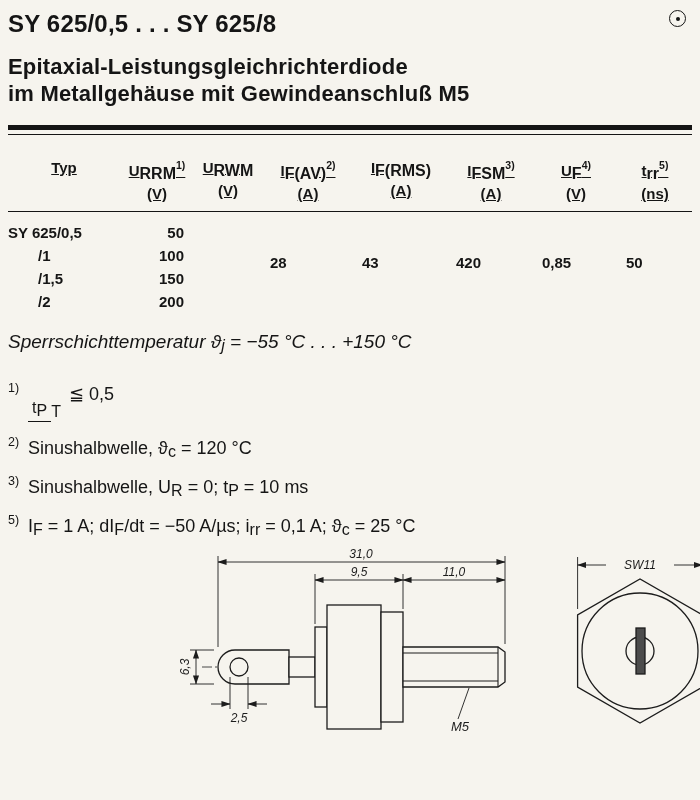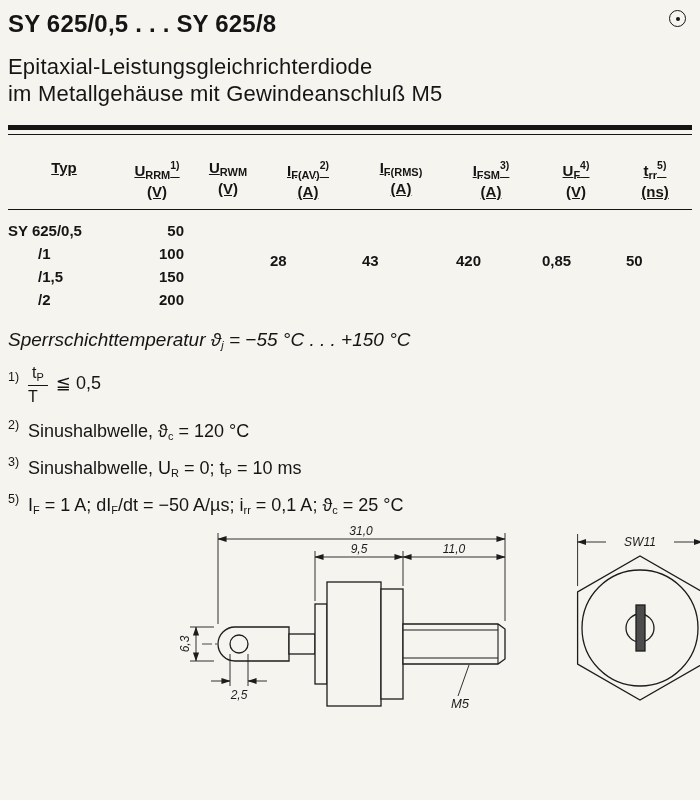--- a/index.html
+++ b/index.html
@@ -9,44 +9,44 @@
     background: #f6f4ee; color: #151515;
     font-family: "Liberation Sans", "DejaVu Sans", sans-serif;
   }
   .page { position: relative; width: 700px; height: 800px; padding: 10px 8px 0; }
 
   .title { font-size: 24px; font-weight: bold; letter-spacing: .2px; margin: 0; }
   .logo { position: absolute; top: 10px; right: 14px; width: 17px; height: 17px;
           border: 1.6px solid #151515; border-radius: 50%; }
   .logo::after { content: ""; position: absolute; left: 50%; top: 50%; width: 4px; height: 4px;
           margin: -2px 0 0 -2px; background: #151515; border-radius: 50%; }
-  .subtitle { margin: 16px 0 8px; font-size: 22px; font-weight: normal; line-height: 1.22; letter-spacing: .2px; }
+  .subtitle { margin: 16px 0 8px; font-size: 22px; font-weight: bold; line-height: 1.22; letter-spacing: .2px; }
 
   .rule-thick { height: 5px; background: #151515; margin-top: 17px; }
   .rule-thin  { height: 1px; background: #151515; margin-top: 4px; }
 
   table.ratings { width: 100%; border-collapse: collapse; margin-top: 24px; }
   .ratings th { text-align: center; font-size: 15px; font-weight: bold; padding: 0 0 9px 0;
                 vertical-align: top; border-bottom: 1.5px solid #151515; text-decoration: underline; }
   .ratings .unit { margin-top: 2px; font-weight: bold; }
   .ratings td { font-size: 15px; font-weight: bold; line-height: 23px; padding: 0; }
   .ratings tbody tr:first-child td { padding-top: 9px; }
   .ratings tbody td.shared { padding-top: 0 !important; }
   .ind { padding-left: 30px !important; }
   td.num { text-align: right; padding-right: 10px; }
   td.shared { vertical-align: middle; padding-left: 8px; }
 
-  .sb { font-size: 11px; vertical-align: -3px; }
+  .sb { font-size: 16px; vertical-align: -3px; }
   .sp { font-size: 10.5px; vertical-align: 7px; }
 
   .jt { margin-top: 18px; font-size: 19px; font-style: italic; }
   .fn { margin-top: 13px; font-size: 18px; }
   .mk { display: inline-block; width: 20px; font-size: 12.5px; vertical-align: 8px; }
-  .frac { display: inline-flex; flex-direction: column; 
-          vertical-align: middle; font-size: 16px; line-height: 1.1; }
+  .frac { display: inline-flex; flex-direction: row; align-items: center;
+          vertical-align: middle; font-size: 16px; line-height: 1.1; margin-top: 31px; }
   .frac .fnum { border-bottom: 1.8px solid #151515; padding: 0 4px 2px; }
   .frac .fden { padding-top: 2px; }
   .fr { margin-left: 8px; }
 
   .drawing { display: block; margin-top: 10px; }
   .out path, .out rect, .out circle, .out polygon { fill: #f6f4ee; stroke: #1c1c1c; stroke-width: 1.3; }
   .out line { stroke: #1c1c1c; stroke-width: 1.1; }
   .cl { stroke-dasharray: 10 3 2 3; stroke-width: .8 !important; }
   .dim line { stroke: #1c1c1c; stroke-width: .9; fill: none; }
   .dt text { font-style: italic; font-size: 12px; text-anchor: middle; fill: #1c1c1c;

